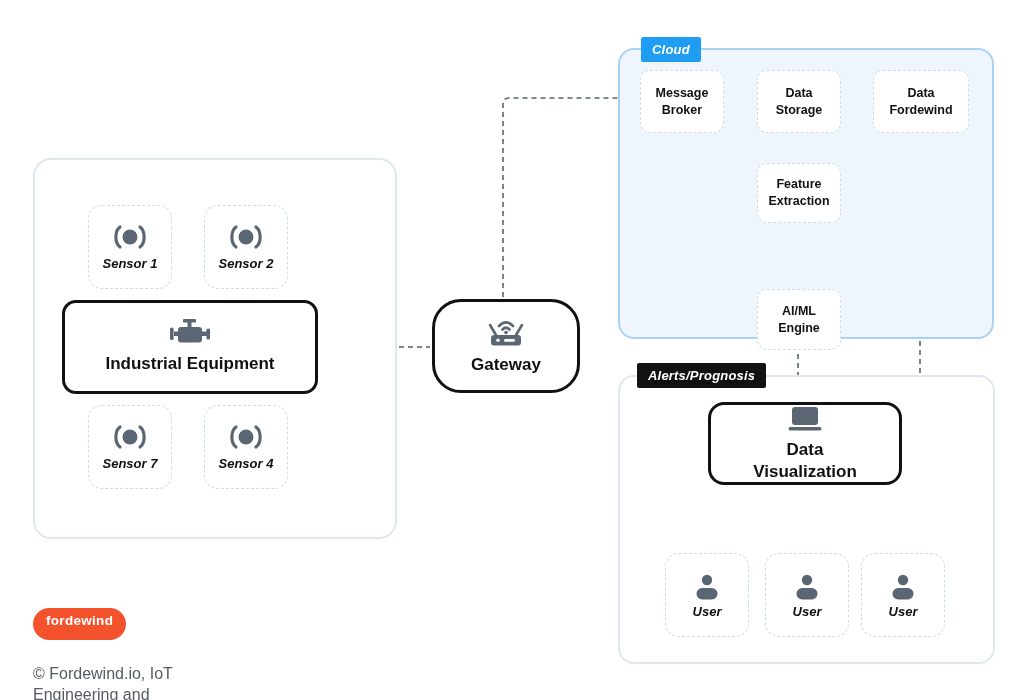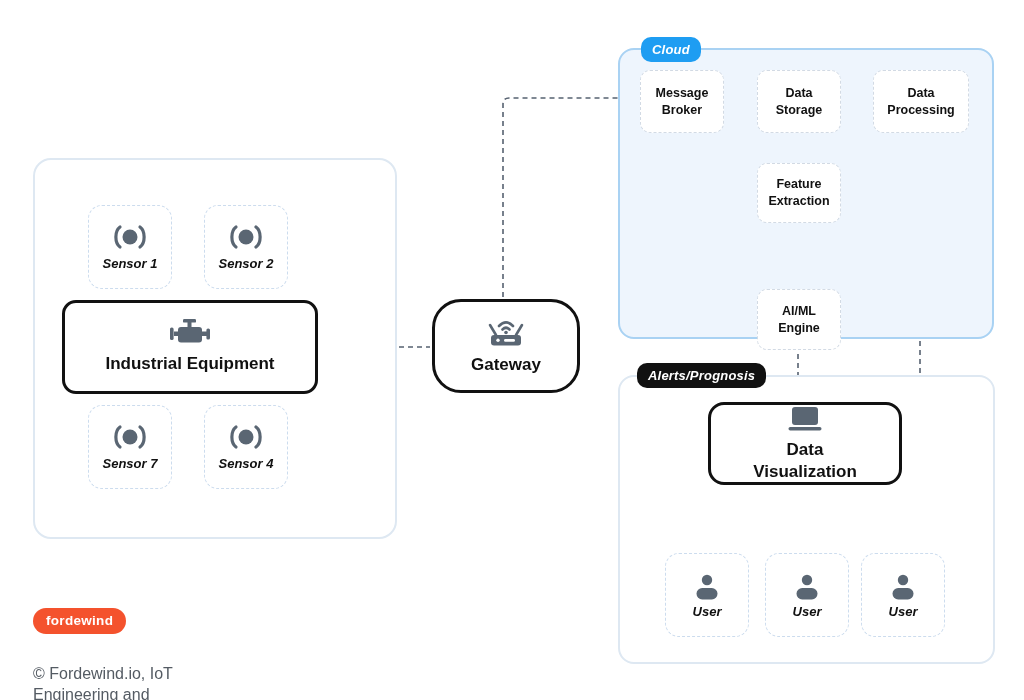--- a/index.html
+++ b/index.html
@@ -3,35 +3,35 @@
 <meta charset="utf-8">
 <style>
   html,body{margin:0;padding:0;background:#ffffff;}
   body{width:1024px;height:700px;position:relative;overflow:hidden;
        font-family:"Liberation Sans","DejaVu Sans",sans-serif;color:#111;}
   .canvas{position:absolute;inset:0;width:1024px;height:700px;}
   svg.wires{position:absolute;left:0;top:0;z-index:1;}
   .panel{position:absolute;background:#fff;border:2px solid #dee8f2;border-radius:18px;z-index:2;}
   .panel.cloud{background:#eef5fd;border-color:#a9d2f3;}
   .tag{position:absolute;z-index:6;color:#fff;font-weight:bold;font-style:italic;
-       font-size:13px;line-height:1;padding:6px 11px;border-radius:10px;letter-spacing:.2px;}
+       font-size:13px;line-height:1;padding:6px 11px;border-radius:2px;letter-spacing:.2px;}
   .tag.blue{background:#1e9df2;}
   .tag.black{background:#111;}
   .node{position:absolute;background:#fff;display:flex;flex-direction:column;
         align-items:center;justify-content:center;text-align:center;z-index:4;box-sizing:border-box;}
   .node.dashed-blue{border:1.6px dashed #ccdcee;border-radius:14px;}
   .node.dashed-gray{border:1.6px dashed #d2dae4;border-radius:10px;align-items:center;}
   .node.solid{border:2.5px solid #111;border-radius:14px;}
   .lbl-sm{font-size:13px;font-weight:bold;margin-top:6px;font-style:italic;}
   .lbl-node{font-size:12.5px;font-weight:600;line-height:1.35;padding:0 6px;}
   .lbl-lg{font-size:17px;font-weight:bold;line-height:1.25;margin-top:7px;}
   .lbl-wrap{max-width:120px;}
   .icon{display:flex;align-items:center;justify-content:center;}
   .footer-logo{position:absolute;left:33px;top:608px;background:#f4522d;color:#fff;
-       font-weight:bold;font-size:13.5px;padding:5px 13px 6px;border-radius:999px;
+       font-weight:bold;font-size:13.5px;padding:5px 13px 12px;border-radius:999px;
        letter-spacing:.3px;z-index:5;}
   .footer-copy{position:absolute;left:33px;top:664px;width:200px;font-size:16px;
        line-height:1.3;color:#545b63;z-index:5;}
 </style>
 </head>
 <body>
 
 <div class="canvas">
 
   <svg class="wires" width="1024" height="700" viewBox="0 0 1024 700">
@@ -147,21 +147,21 @@
 
   <div class="node dashed-gray" style="left:640px;top:70px;width:84px;height:63px;">
     <span class="lbl-node">Message Broker</span>
   </div>
 
   <div class="node dashed-gray" style="left:757px;top:70px;width:84px;height:63px;">
     <span class="lbl-node">Data Storage</span>
   </div>
 
   <div class="node dashed-gray" style="left:873px;top:70px;width:96px;height:63px;">
-    <span class="lbl-node">Data Processing</span>
+    <span class="lbl-node">Data Fordewind</span>
   </div>
 
   <div class="node dashed-gray" style="left:757px;top:163px;width:84px;height:60px;">
     <span class="lbl-node">Feature Extraction</span>
   </div>
 
   <div class="node dashed-gray" style="left:757px;top:257px;width:84px;height:61px;margin-top:32px;">
     <span class="lbl-node">AI/ML Engine</span>
   </div>
 

